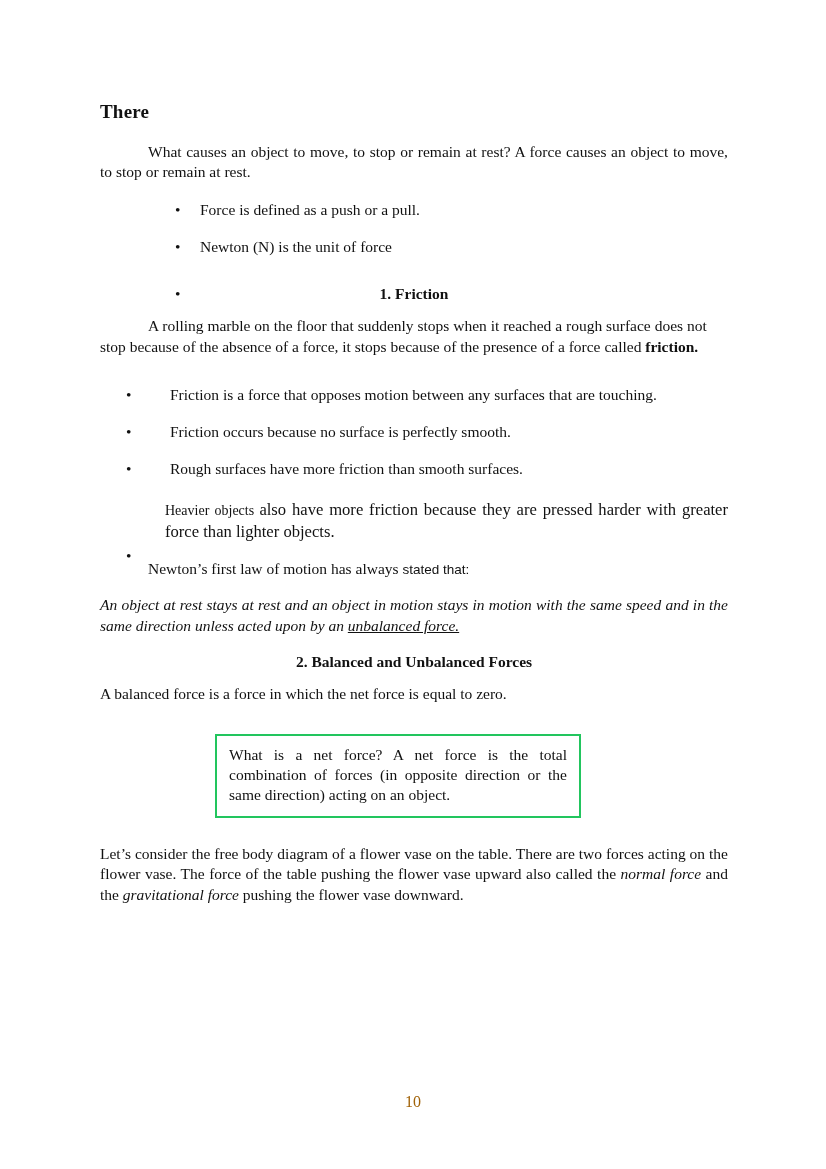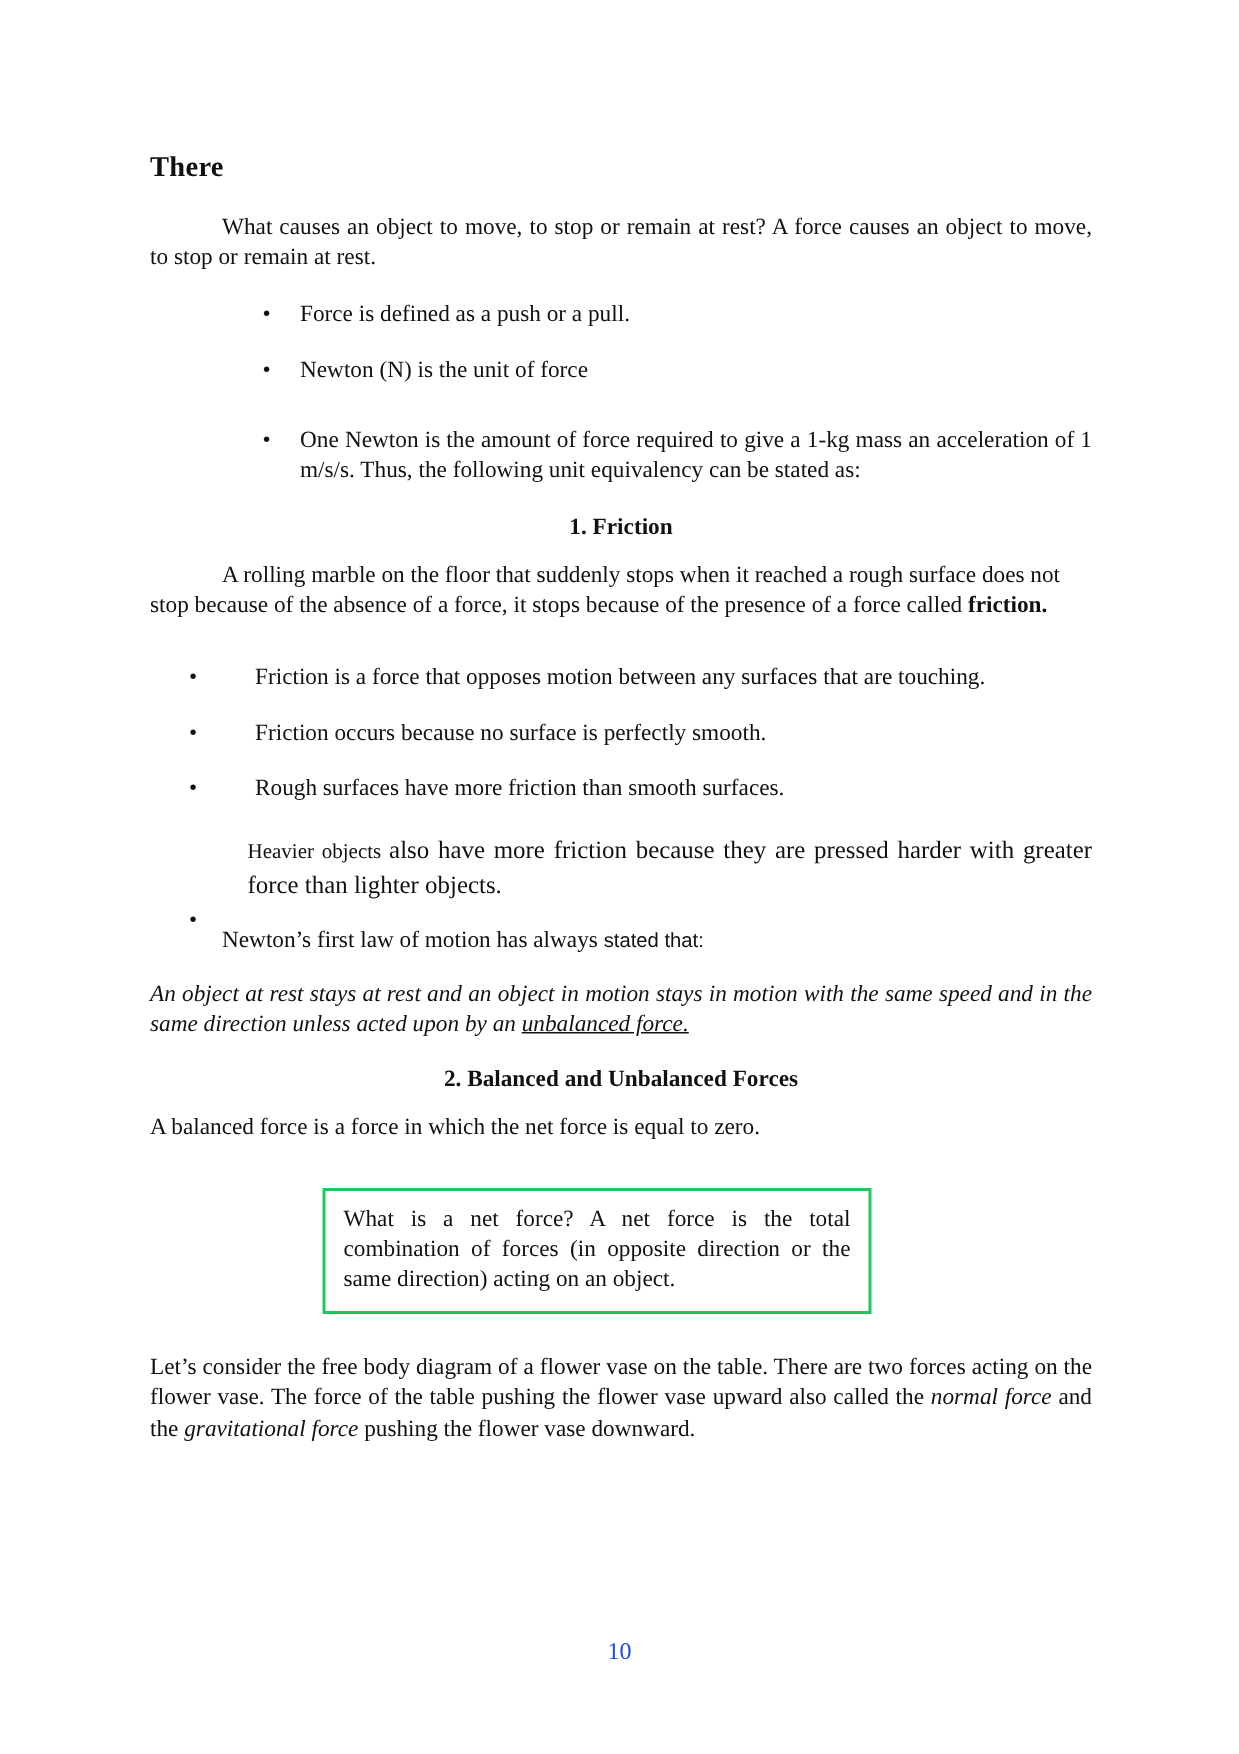--- a/index.html
+++ b/index.html
@@ -104,21 +104,21 @@
   .final-para { text-align: justify; }
   .ital { font-style: italic; }
 
   .footer-pagenum {
     position: absolute;
     top: 1092px;
     left: 0;
     width: 826px;
     text-align: center;
     font-size: 16px;
-    color: #1d4ed8;
+    color: #a16207;
   }
   .footer-site {
     position: absolute;
     top: 1172px;
     left: 0;
     width: 808px;
     text-align: center;
     font-family: Liberation Mono, monospace;
     font-size: 13.5px;
     letter-spacing: 0.5px;
@@ -138,21 +138,20 @@
     <div class="bullet-l1">
       <span class="dot">•</span>
       <span>Force is defined as a push or a pull.</span>
     </div>
     <div class="bullet-l1 gap-after">
       <span class="dot">•</span>
       <span>Newton (N) is the unit of force</span>
     </div>
     <div class="bullet-l1 justify">
       <span class="dot">•</span>
-      <span>One Newton is the amount of force required to give a 1-kg mass an acceleration of 1 m/s/s. Thus, the following unit equivalency can be stated as:</span>
     </div>
 
 
     <div class="section-heading">1. Friction</div>
 
     <p class="indent para-block"><span>A rolling marble on the floor that suddenly stops when it reached a rough surface does not stop because of the absence of a force, it stops because of the presence of a force called </span><b>friction.</b></p>
 
     <div class="bullet-l2" style="margin-top:18px;">
       <span class="dot">•</span>
       <span>Friction is a force that opposes motion between any surfaces that are touching.</span>

